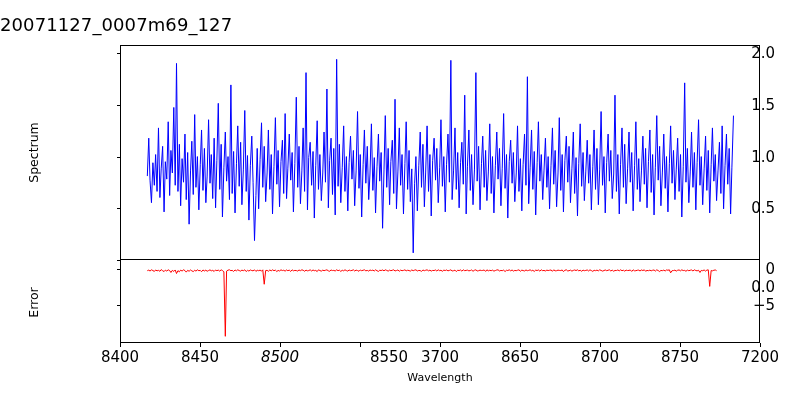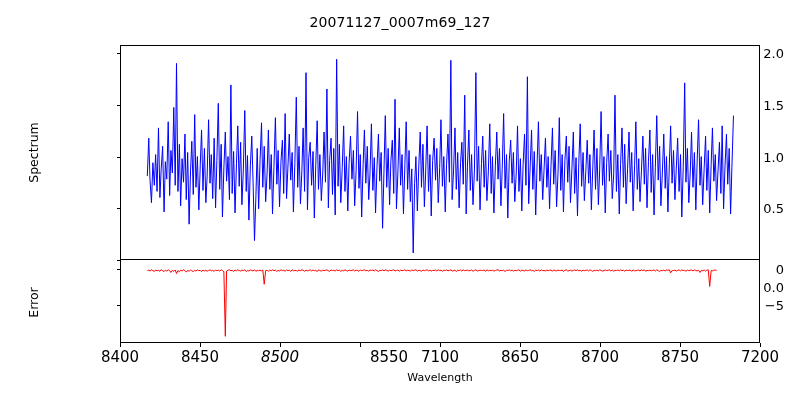--- a/index.html
+++ b/index.html
@@ -19,22 +19,22 @@
     height: 400px;
     background: #ffffff;
   }
 
   
   #fig-title {
     position: absolute;
     left: 0;
     top: 14px;
     width: 800px;
-    text-align: center;
-    font-size: 14px;
+    text-align: left;
+    font-size: 18px;
     color: #000000;
     letter-spacing: 0.1px;
   }
 
   
   .axes {
     position: absolute;
     box-sizing: border-box;
     border: 1.1px solid #000000;
     background: #ffffff;
@@ -75,24 +75,24 @@
     height: 3.5px;
     top: 343px;
   }
 
   
   .ytick-label {
     position: absolute;
     right: 0;
     width: 104px;
     text-align: right;
-    font-size: 13px;
+    font-size: 15px;
     color: #000000;
     transform: translateY(-50%);
-    padding-right: 16px;
+    padding-right: 25px;
     box-sizing: border-box;
   }
   .xtick-label {
     position: absolute;
     top: 348px;
     font-size: 15px;
     color: #000000;
     transform: translateX(-50%);
     white-space: nowrap;
   }
@@ -163,21 +163,21 @@
       <div class="ytick-label" style="top: 304.7px;">−5</div>
       <div class="tick-mark xtick-mark" style="left: 120px;"></div>
       <div class="xtick-label" style="left: 120px;">8400</div>
       <div class="tick-mark xtick-mark" style="left: 200px;"></div>
       <div class="xtick-label" style="left: 200px;">8450</div>
       <div class="tick-mark xtick-mark" style="left: 280px;"></div>
       <div class="xtick-label" style="left: 280px; font-style: italic;">8500</div>
       <div class="tick-mark xtick-mark" style="left: 360px;"></div>
       <div class="xtick-label" style="left: 360px; margin-left: 29px;">8550</div>
       <div class="tick-mark xtick-mark" style="left: 440px;"></div>
-      <div class="xtick-label" style="left: 440px;">7100</div>
+      <div class="xtick-label" style="left: 440px;">3700</div>
       <div class="tick-mark xtick-mark" style="left: 520px;"></div>
       <div class="xtick-label" style="left: 520px;">8650</div>
       <div class="tick-mark xtick-mark" style="left: 600px;"></div>
       <div class="xtick-label" style="left: 600px; text-align: center;">8700</div>
       <div class="tick-mark xtick-mark" style="left: 680px;"></div>
       <div class="xtick-label" style="left: 680px;">8750</div>
       <div class="tick-mark xtick-mark" style="left: 760px;"></div>
       <div class="xtick-label" style="left: 760px;">7200</div>
     </div>
 

